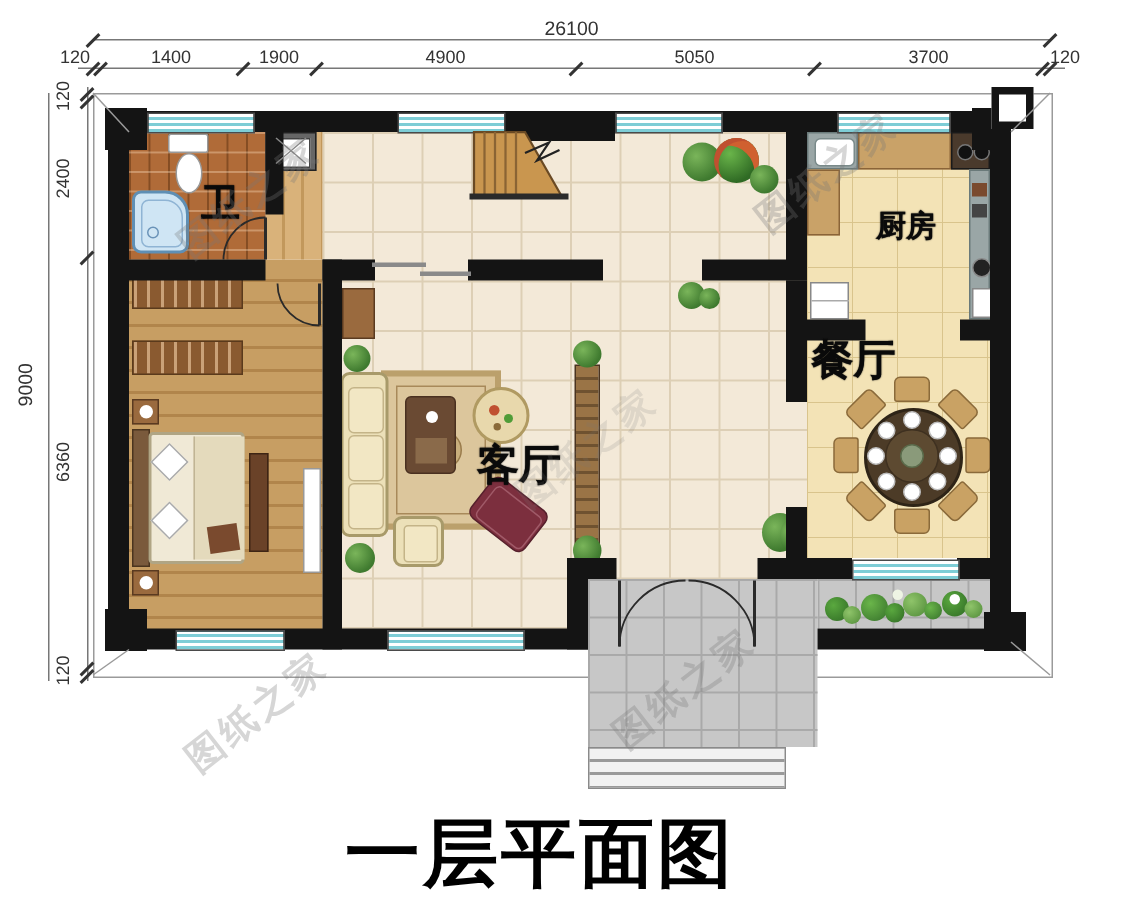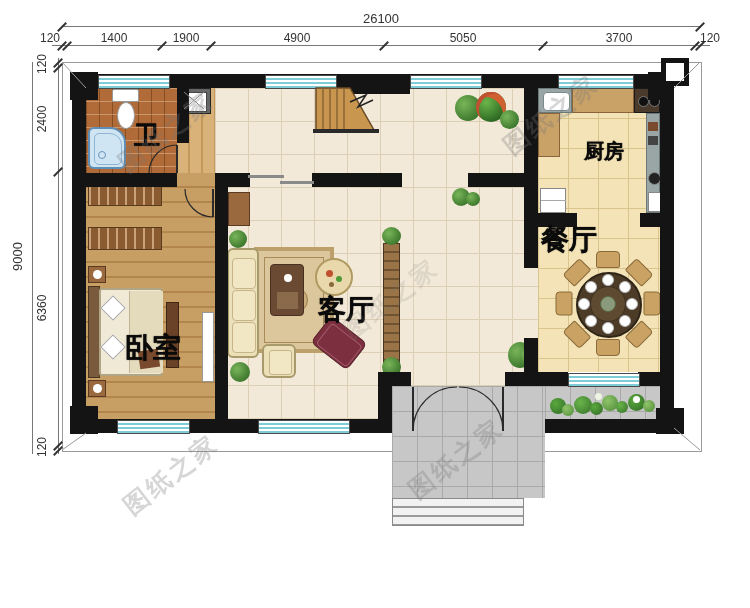--- a/index.html
+++ b/index.html
@@ -256,21 +256,20 @@
     <line x1="184" y1="92" x2="204" y2="109" stroke="#888" stroke-width="1"></line>
     <line x1="204" y1="92" x2="184" y2="109" stroke="#888" stroke-width="1"></line>
 
     <line x1="62" y1="62" x2="86" y2="88" stroke="#9a9a9a" stroke-width="1"></line>
     <line x1="700" y1="62" x2="674" y2="88" stroke="#9a9a9a" stroke-width="1"></line>
     <line x1="62" y1="450" x2="86" y2="433" stroke="#9a9a9a" stroke-width="1"></line>
     <line x1="700" y1="450" x2="674" y2="428" stroke="#9a9a9a" stroke-width="1"></line>
   </svg>
 
   <div class="lbl" style="left:132px;top:122px;width:30px;font-size:26px;">卫</div>
-  <div class="lbl" style="left:118px;top:334px;width:70px;font-size:28px;">卧室</div>
   <div class="lbl" style="left:314px;top:296px;width:64px;font-size:28px;">客厅</div>
   <div class="lbl" style="left:568px;top:141px;width:72px;font-size:20px;">厨房</div>
   <div class="lbl" style="left:538px;top:226px;width:62px;font-size:28px;">餐厅</div>
 
   <span class="wm" style="left:110px;top:115px;">图纸之家</span>
   <span class="wm" style="left:495px;top:98px;">图纸之家</span>
   <span class="wm" style="left:335px;top:282px;opacity:.55;">图纸之家</span>
   <span class="wm" style="left:400px;top:442px;">图纸之家</span>
   <span class="wm" style="left:115px;top:458px;">图纸之家</span>
 
@@ -301,13 +300,14 @@
   <div class="tk" style="left:52px;top:67px;"></div>
   <div class="tk" style="left:52px;top:171px;"></div>
   <div class="tk" style="left:52px;top:445px;"></div>
   <div class="tk" style="left:52px;top:450px;"></div>
   <div class="vlbl" style="left:22px;top:57px;">120</div>
   <div class="vlbl" style="left:22px;top:112px;">2400</div>
   <div class="vlbl" style="left:22px;top:301px;">6360</div>
   <div class="vlbl" style="left:22px;top:440px;">120</div>
   <div class="vlbl" style="left:-3px;top:249px;font-size:13px;">9000</div>
 
+  <div class="title">一层平面图</div>
 </div>
 
 </body></html>

